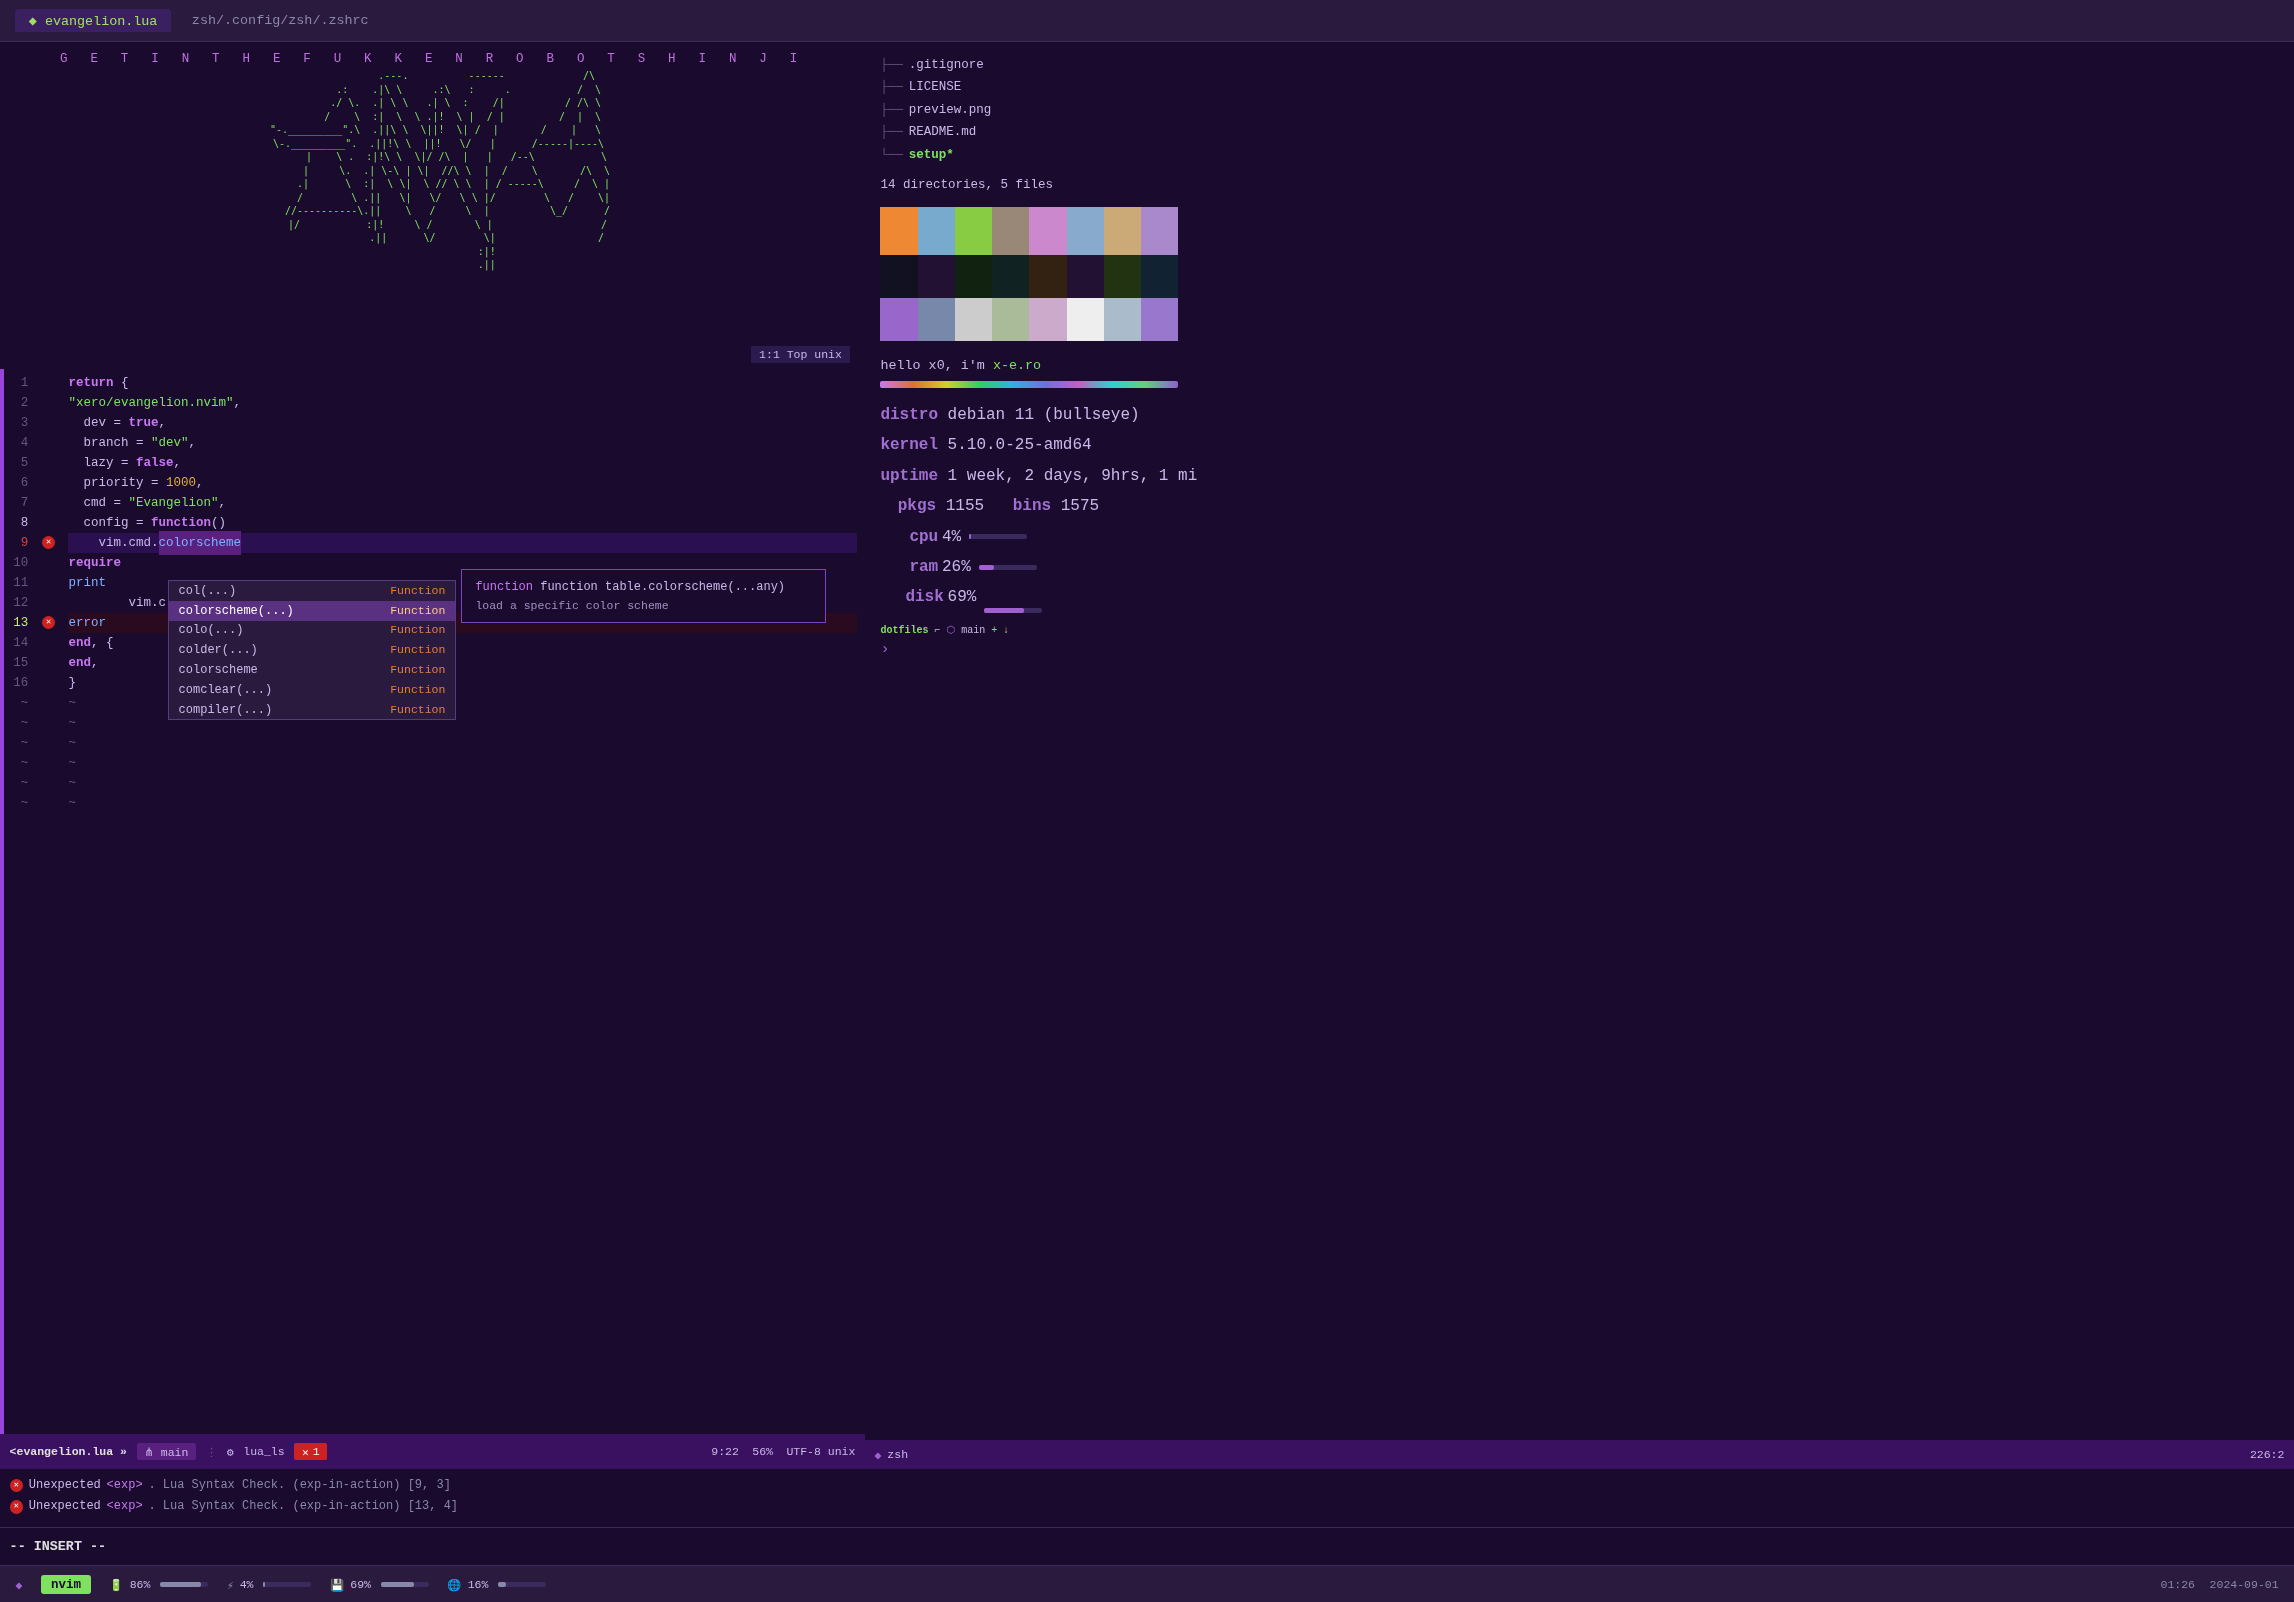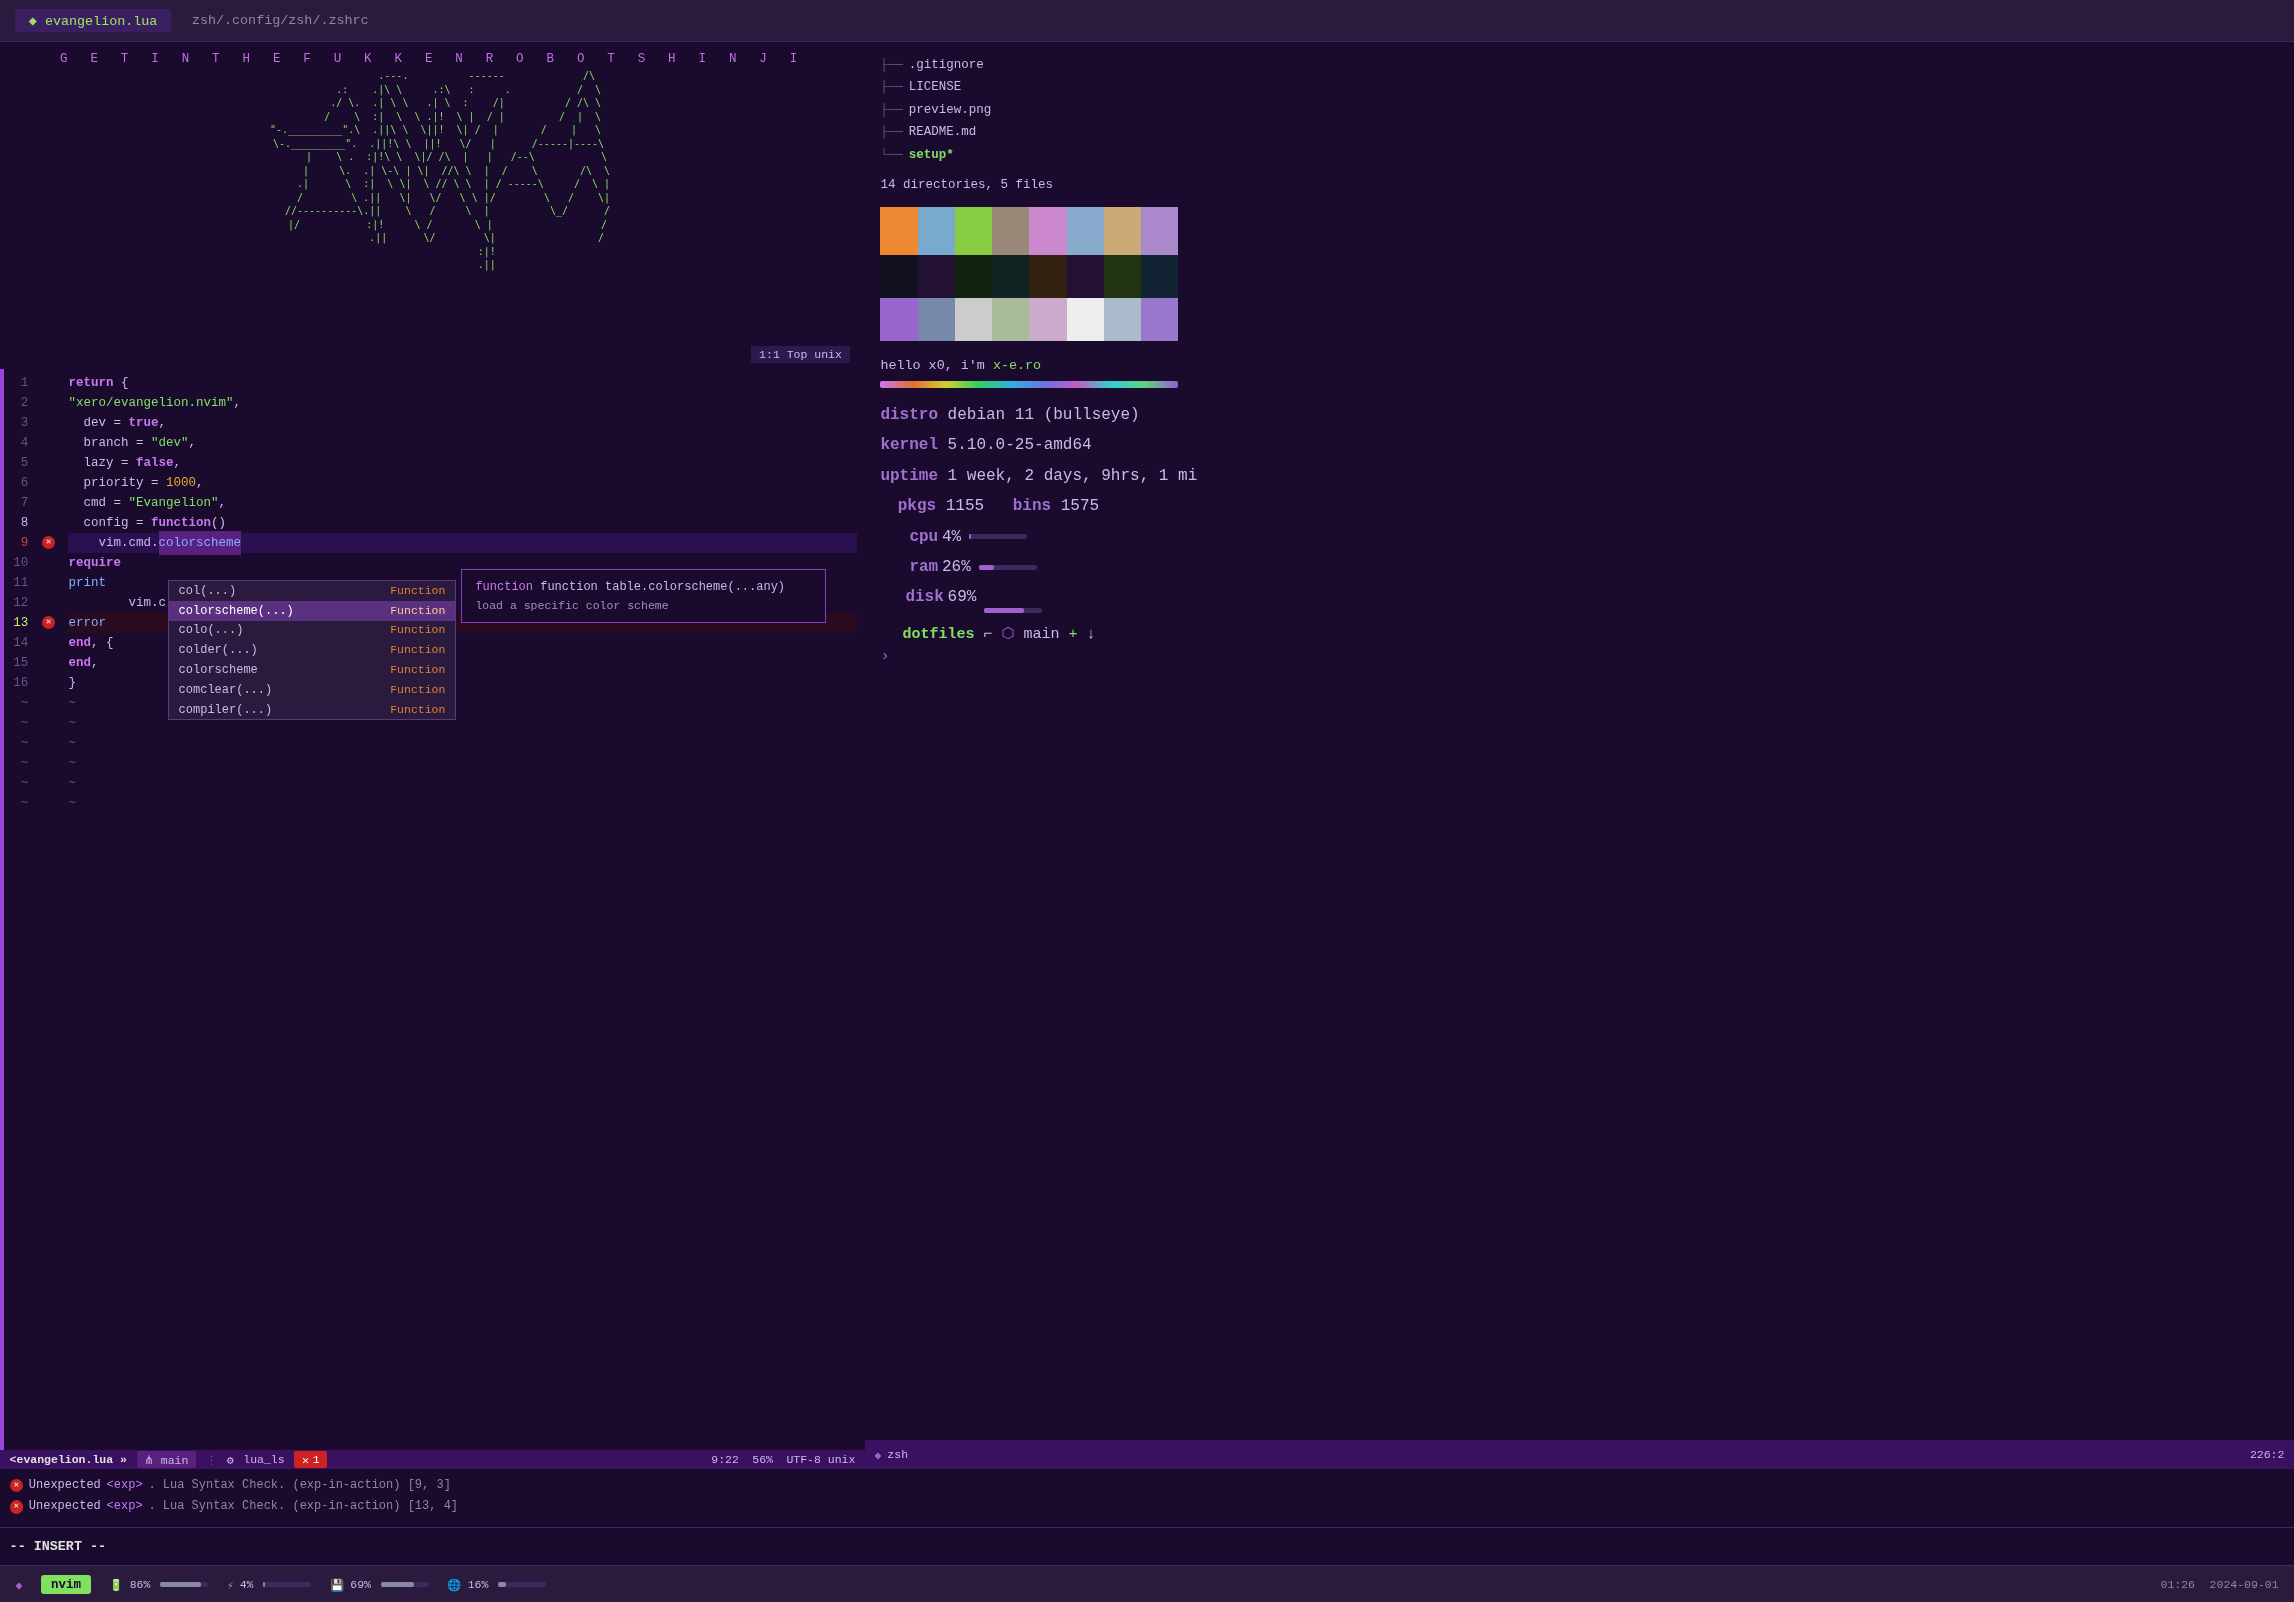--- a/index.html
+++ b/index.html
@@ -205,28 +205,27 @@
     .sys-info {
       font-size: 16px;
       line-height: 1.9;
       color: #c9b8e8;
     }
     .sys-label { color: #a070d0; font-weight: bold; }
 
     
     .dotfiles-section {
       margin-top: 9.6px;
-      font-size: 15px;
-      margin-left: 22px;
+      font-size: 10px;
     }
     .dotfiles-label { color: #80e060; font-weight: bold; }
 
     
     .editor-statusbar {
-      height: 19px;
+      height: 35px;
       background: #3a1060;
       display: flex;
       align-items: center;
       padding: 0 9.6px;
       font-size: 11.5px;
       color: #c9b8e8;
       gap: 9.6px;
     }
     .sb-filename { color: #e0e0e0; font-weight: bold; }
     .sb-branch { background: #5a2080; padding: 1.9px 7.7px; color: #c9b8e8; border-radius: 1.9px; }

